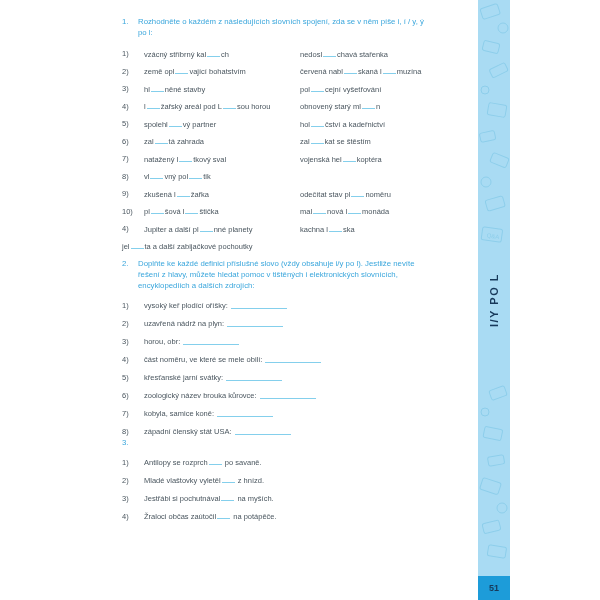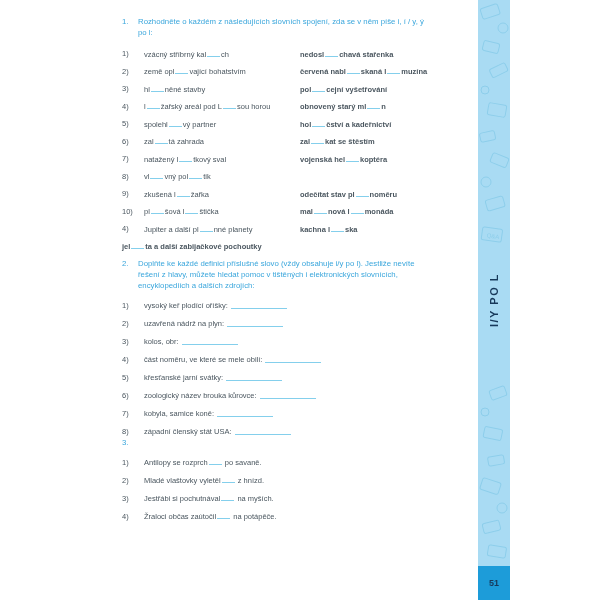--- a/index.html
+++ b/index.html
@@ -12,21 +12,21 @@
   .sec1{top:16px;} .sec2{top:258px;} .sec3{top:437px;}
   .exheading{display:flex;color:#3aa6dc;font-size:7.8px;line-height:11px;}
   .exheading .exnum{width:16px;flex:0 0 16px;}
   .exheading .extext{white-space:pre-line;}
   .sec1 .rows{margin-top:7px;}
   .sec2 .items{margin-top:5px;}
   .sec3 .items{margin-top:5px;}
   .ex1-row{display:flex;height:17.5px;align-items:center;font-size:7.5px;}
   .cell{display:flex;align-items:center;}
   .cell.left{width:178px;flex:0 0 178px;}
-  .cell.right{flex:1;font-weight:bold;}
+  .cell.right{flex:1;}
   .inum{width:22px;flex:0 0 22px;color:#4a565f;}
   .itxt{white-space:nowrap;}
   .blank{
     display:inline-block;width:13px;height:7px;margin:0 1px;
     border-bottom:1.2px solid #84cfec;
   }
   .writeline{
     display:inline-block;width:56px;height:7px;margin-left:3px;
     border-bottom:1.2px solid #84cfec;
   }
@@ -36,21 +36,21 @@
     position:absolute;left:478px;top:0;width:32px;height:600px;
     background:#a9dbf3;overflow:hidden;
   }
   .sidebar-label{
     position:absolute;left:50%;top:300px;
     transform:translate(-50%,-50%) rotate(-90deg);
     white-space:nowrap;font-size:11px;font-weight:bold;letter-spacing:1.5px;
     color:#17395a;
   }
   .pagebox{
-    position:absolute;left:0;bottom:0;width:32px;height:34px;background:#1d9cd9;
+    position:absolute;left:0;bottom:0;width:32px;height:24px;background:#1d9cd9;
     display:flex;align-items:center;justify-content:center;
   }
   .pagenum{font-size:9px;font-weight:bold;color:#173a5c;}
   .doodles{position:absolute;left:0;top:0;}
 </style>
 </head>
 <body>
 
 <div class="content">
 
@@ -178,21 +178,21 @@
           <span class="itxt">vysoký keř plodící oříšky:</span>
           <span class="writeline"></span>
         </div>
         <div class="ex23-item">
           <span class="inum">2)</span>
           <span class="itxt">uzavřená nádrž na plyn:</span>
           <span class="writeline"></span>
         </div>
         <div class="ex23-item">
           <span class="inum">3)</span>
-          <span class="itxt">kolos, obr:</span>
+          <span class="itxt">horou, obr:</span>
           <span class="writeline"></span>
         </div>
         <div class="ex23-item">
           <span class="inum">4)</span>
           <span class="itxt">část noměru, ve které se mele obilí:</span>
           <span class="writeline"></span>
         </div>
         <div class="ex23-item">
           <span class="inum">5)</span>
           <span class="itxt">křesťanské jarní svátky:</span>

